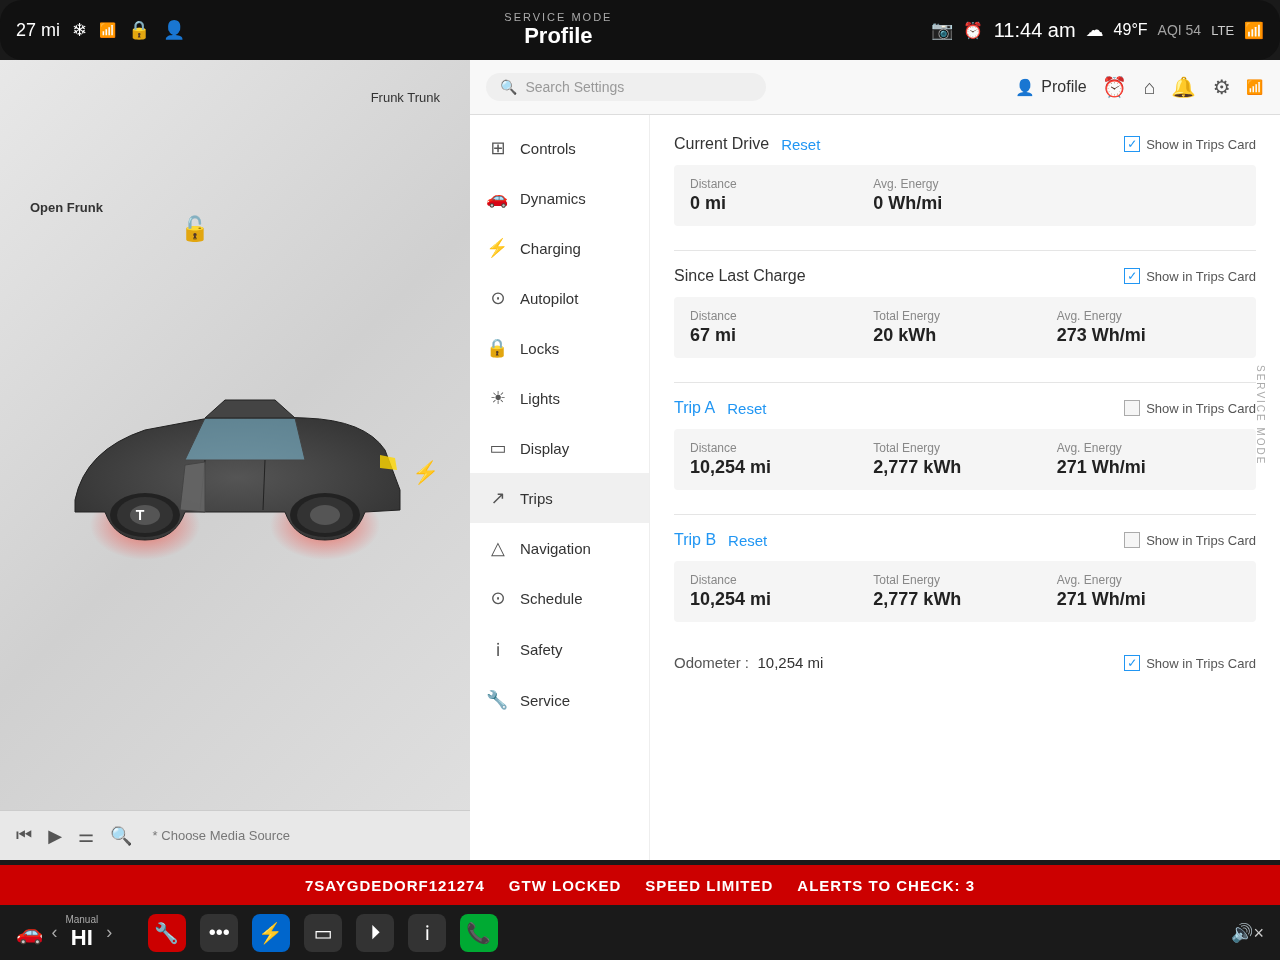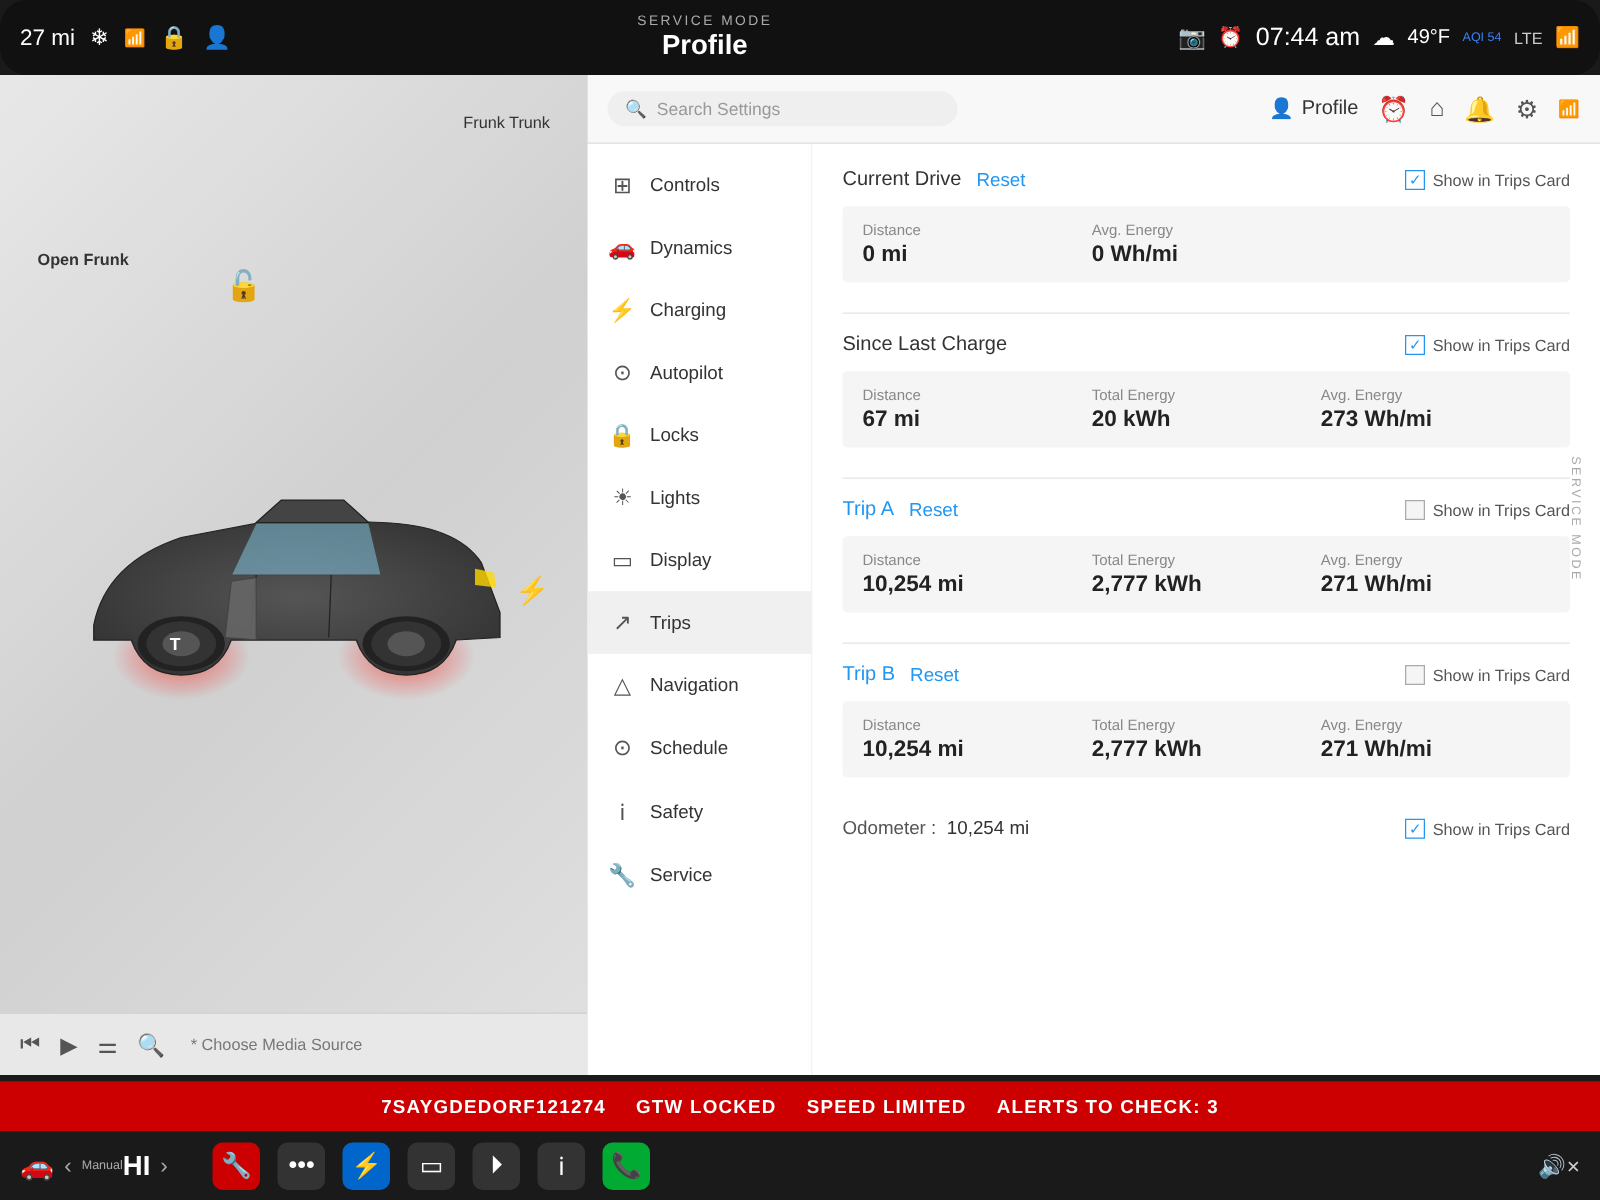--- a/index.html
+++ b/index.html
@@ -59,22 +59,22 @@
       font-size: 16px;
     }
     .time-display {
       font-size: 20px;
       font-weight: 500;
     }
     .temp-display {
       font-size: 16px;
     }
     .aqi-display {
-      font-size: 10px;
-      color: #3b82f6;
+      font-size: 14px;
+      color: #a3a3a3;
     }
 
     
     .left-panel {
       position: absolute;
       top: 60px;
       left: 0;
       width: 470px;
       bottom: 100px;
       background: #f0f0f0;
@@ -446,21 +446,21 @@
     <span style="font-size:18px;">🔒</span>
     <span style="font-size:18px;">👤</span>
   </div>
   <div class="status-bar-center">
     <span class="service-mode-label">SERVICE MODE</span>
     <span class="profile-center">Profile</span>
   </div>
   <div class="status-bar-right">
     <span style="font-size:18px;">📷</span>
     <span style="font-size:16px;">⏰</span>
-    <span class="time-display">07:44 am</span>
+    <span class="time-display">11:44 am</span>
     <span style="font-size:18px;">☁</span>
     <span class="temp-display">49°F</span>
     <span class="aqi-display">AQI 54</span>
     <span style="font-size:13px;color:#ccc;">LTE</span>
     <span style="font-size:16px;">📶</span>
   </div>
 </div>
 
 <div class="left-panel">
   <div class="car-container">
@@ -715,21 +715,21 @@
   <span>7SAYGDEDORF121274</span>
   <span>GTW LOCKED</span>
   <span>SPEED LIMITED</span>
   <span>ALERTS TO CHECK: 3</span>
 </div>
 
 <div class="bottom-taskbar">
   <div class="taskbar-left">
     <span style="font-size:22px;color:#aaa;cursor:pointer;">🚗</span>
     <span style="font-size:18px;color:#aaa;cursor:pointer;">‹</span>
-    <div style="display:flex;flex-direction:row;align-items:center;">
+    <div style="display:flex;flex-direction:column;align-items:center;">
       <span style="font-size:10px;color:#aaa;">Manual</span>
       <span style="font-size:22px;font-weight:700;color:#fff;">HI</span>
     </div>
     <span style="font-size:18px;color:#aaa;cursor:pointer;">›</span>
   </div>
   <div class="taskbar-icons">
     <div class="taskbar-icon taskbar-icon-red">
       <span style="color:#fff;">🔧</span>
     </div>
     <div class="taskbar-icon taskbar-icon-dark">

